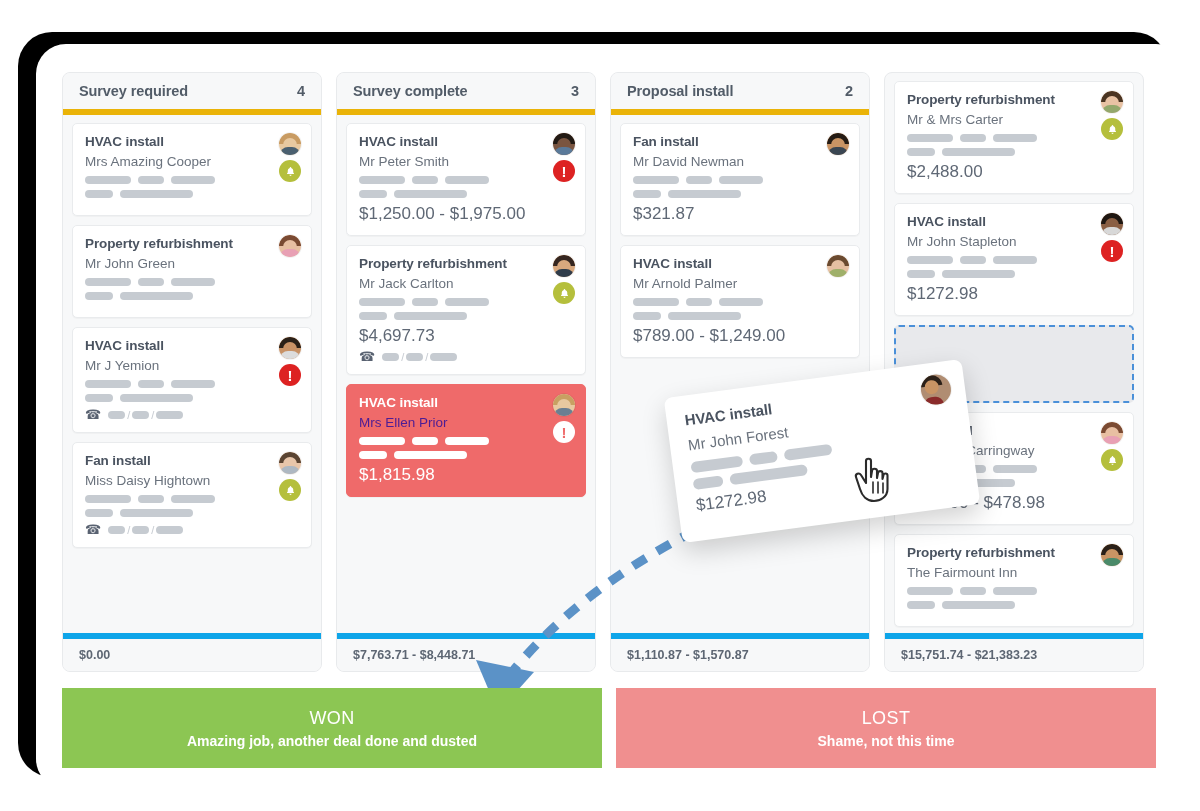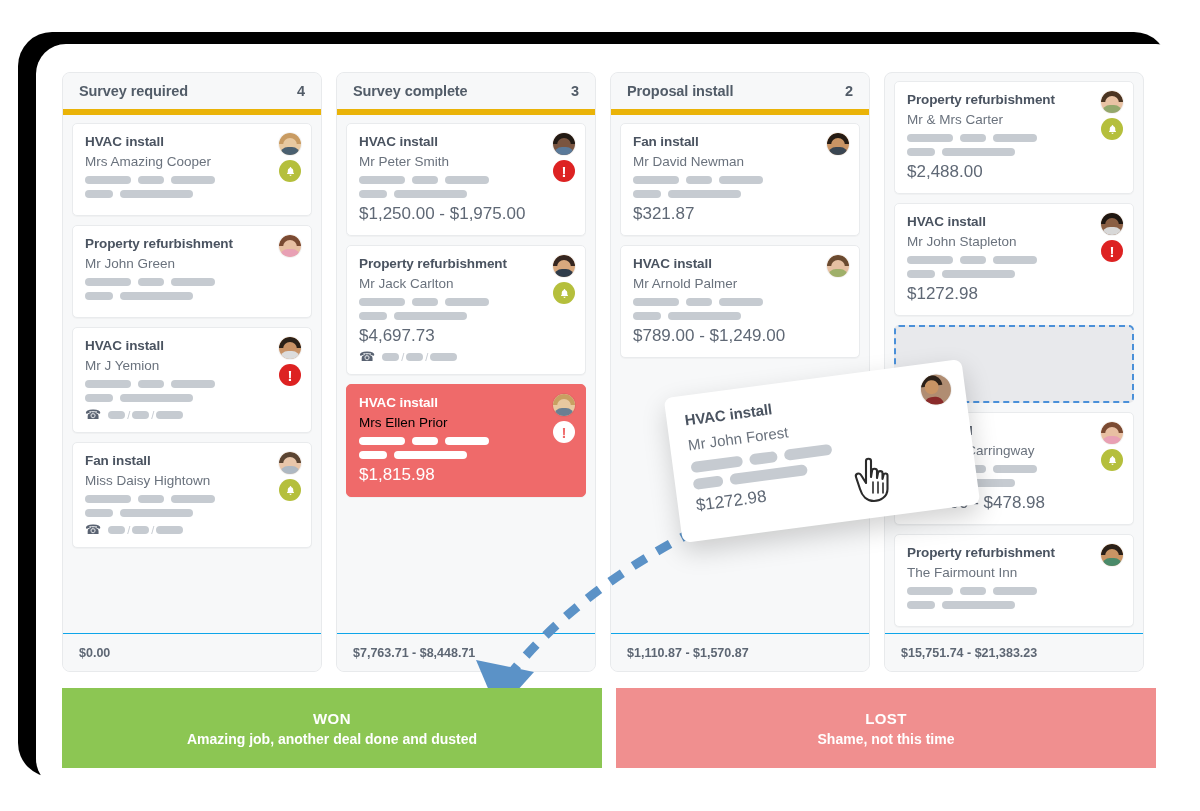--- a/index.html
+++ b/index.html
@@ -76,21 +76,21 @@
   .col-body{
     flex:1 1 auto;
     padding:8px 9px 6px 9px;
     display:flex; flex-direction:column; gap:9px;
     overflow:hidden;
   }
   .col-footer{
     height:38px; flex:none;
     display:flex; align-items:center;
     padding:0 16px;
-    border-top:1px solid #0ea5e9;
+    border-top:6px solid #0ea5e9;
     background:#f7f8f9;
     font-size:12.5px; font-weight:bold; color:#5d6673;
   }
 
   
   .card{
     background:#ffffff;
     border:1px solid #e9ebed;
     border-radius:5px;
     padding:10px 12px 11px 12px;
@@ -105,21 +105,21 @@
   .card-title{
     font-size:13.5px; font-weight:bold; color:#4a5360;
     margin-bottom:5px; letter-spacing:-0.1px;
     padding-right:38px;
   }
   .card.highlight .card-title{ color:#ffffff; }
   .card-contact{
     font-size:13.5px; color:#6a727d; margin-bottom:7px;
     padding-right:38px;
   }
-  .card.highlight .card-contact{ color:#000000; }
+  .card.highlight .card-contact{ color:#4c1d95; }
   .ph-row{ display:flex; gap:7px; margin-bottom:6px; }
   .ph{ height:8px; border-radius:4px; background:#c6cbd1; }
   .card.highlight .ph{ background:#ffffff; }
   .ph.w1{ width:46px; } .ph.w2{ width:26px; } .ph.w3{ width:44px; }
   .ph.w4{ width:28px; } .ph.w5{ width:73px; }
   .card-amount{
     font-size:17px; color:#5f6875; margin-top:2px;
   }
   .card.highlight .card-amount{ color:#ffffff; }
   .card-phone{
@@ -207,21 +207,21 @@
   }
   .outcome{
     flex:1 1 0;
     display:flex; flex-direction:column;
     align-items:center; justify-content:center;
     color:#ffffff; cursor:pointer;
     gap:4px;
   }
   .outcome.won{ background:#8cc653; }
   .outcome.lost{ background:#f08f8f; }
-  .outcome-title{ font-size:15px; font-weight:bold; letter-spacing:0.4px; }
+  .outcome-title{ font-size:18px; font-weight:normal; letter-spacing:0.4px; }
   .outcome-sub{ font-size:14px; font-weight:bold; }
 </style>
 </head>
 <body>
 
 <div id="root">
 
   <div class="device-frame"></div>
   <div class="device-screen"></div>
 

